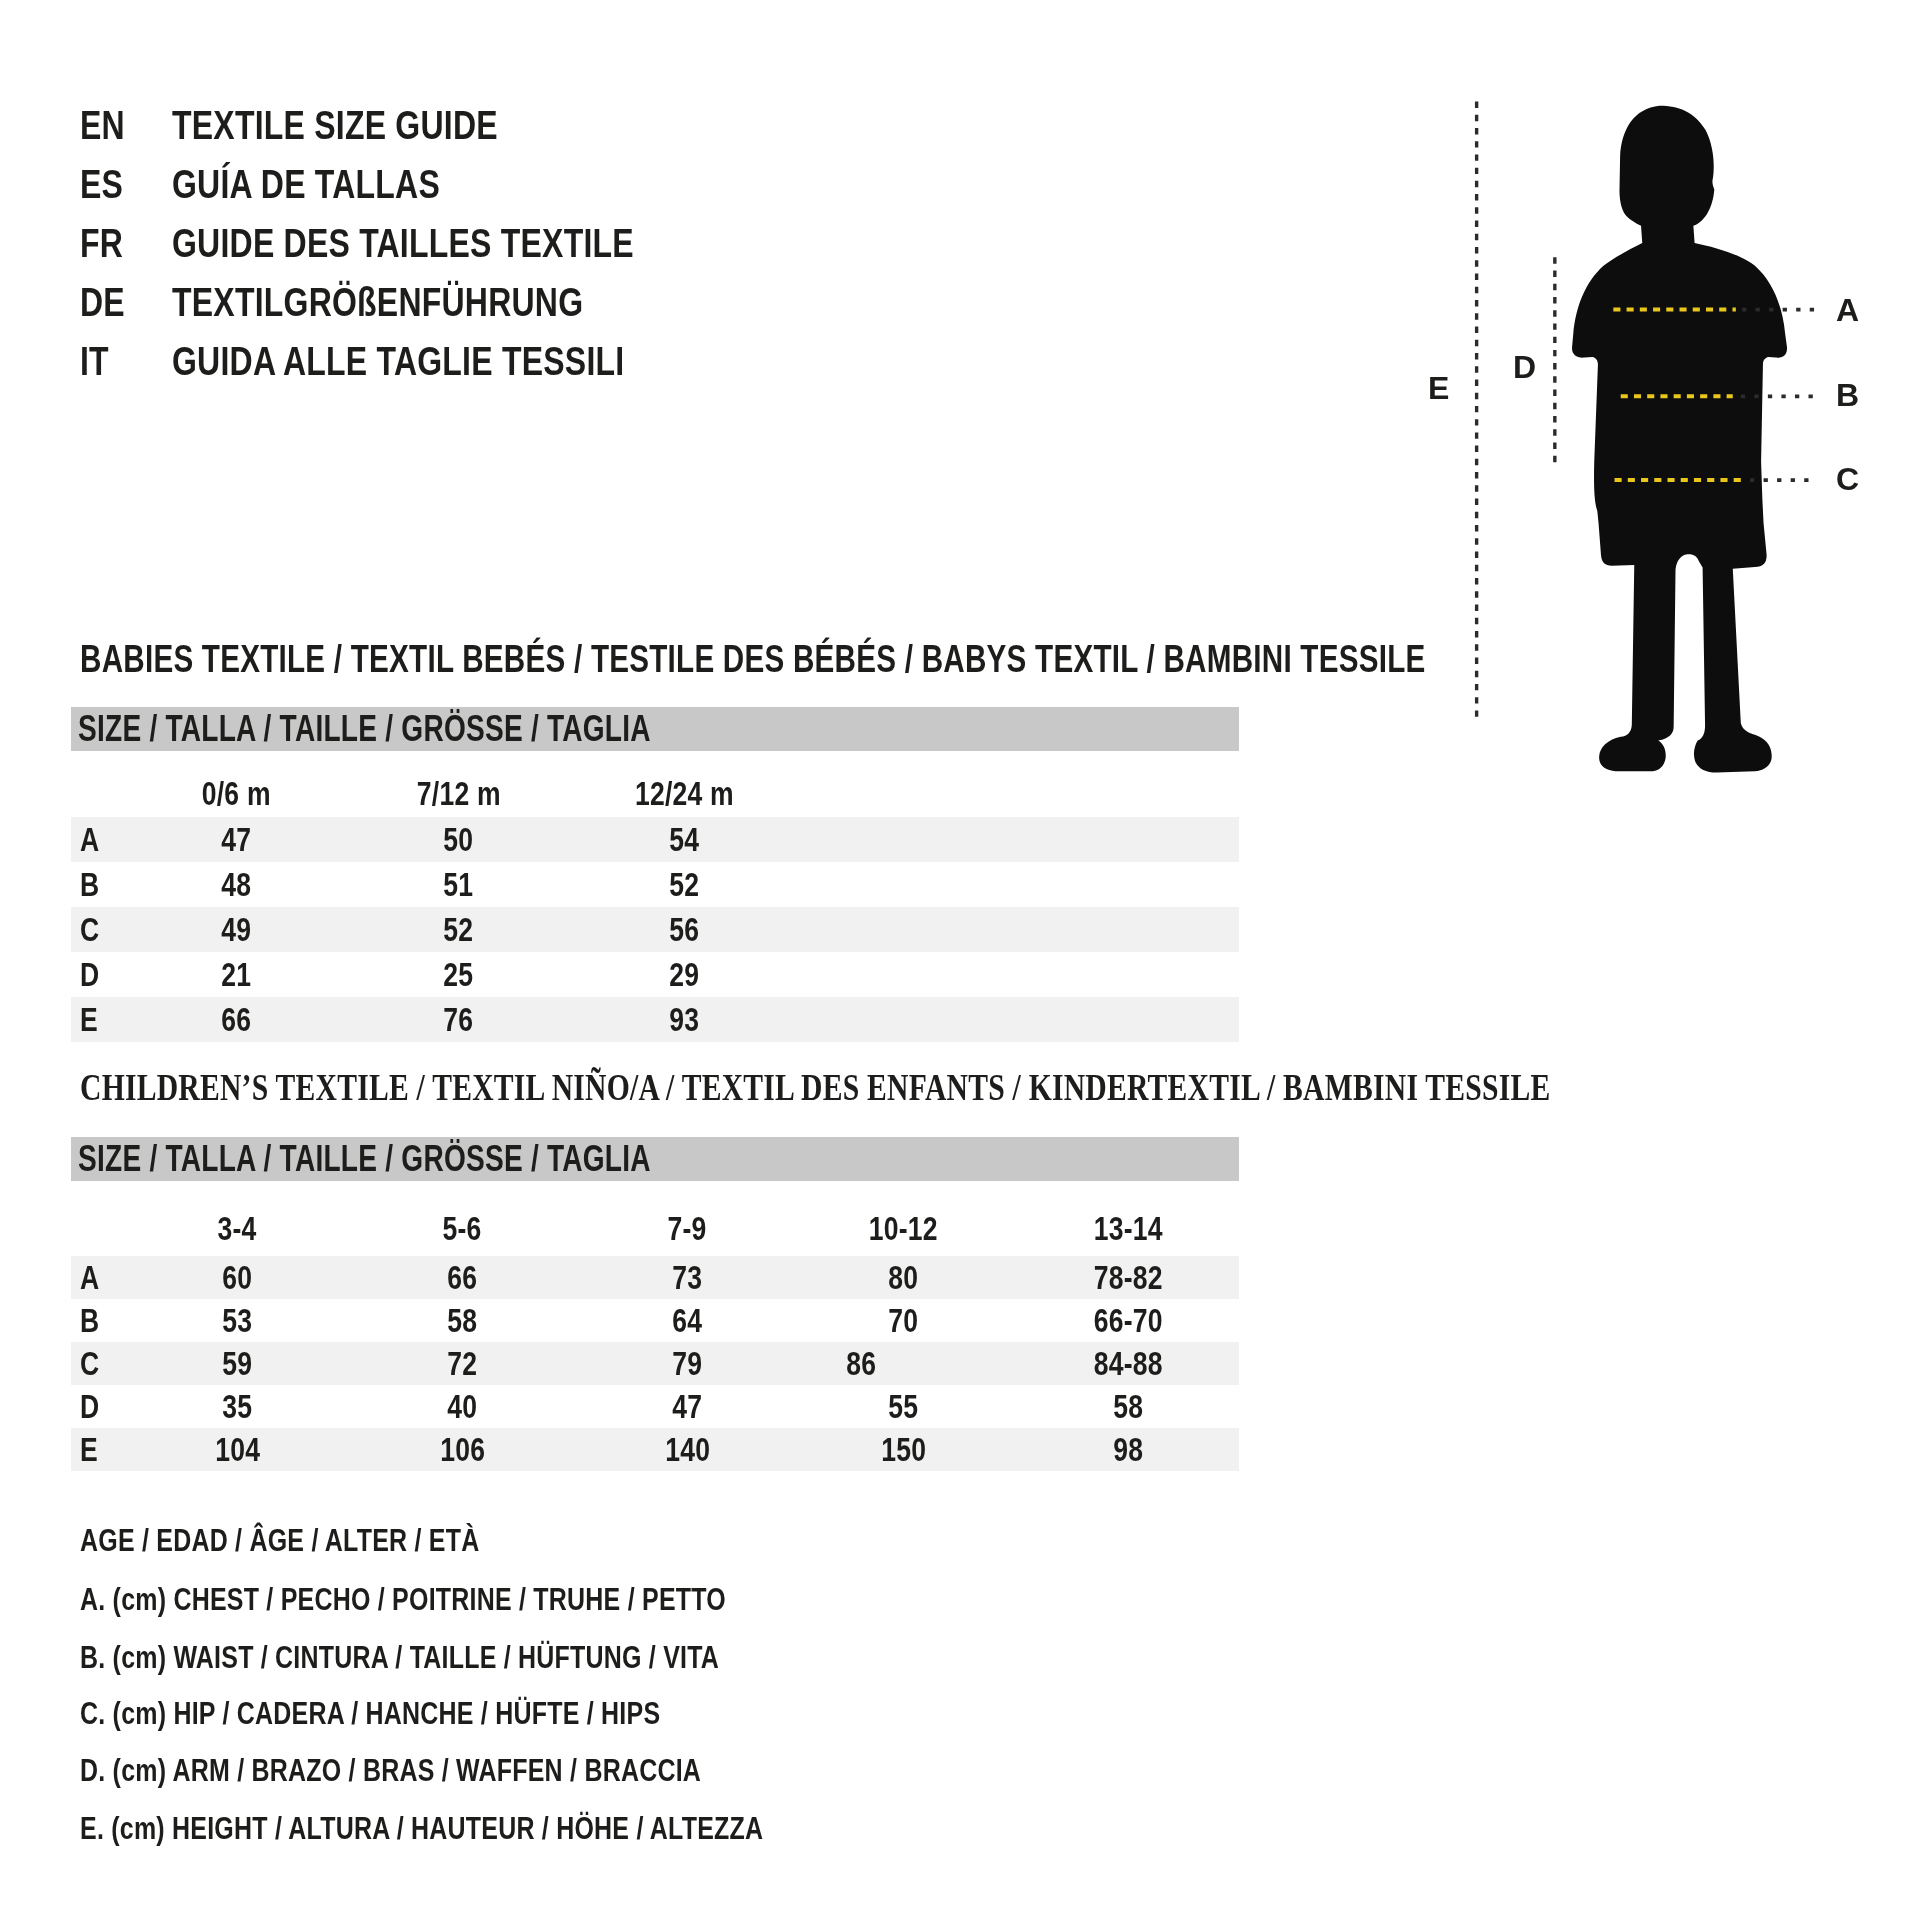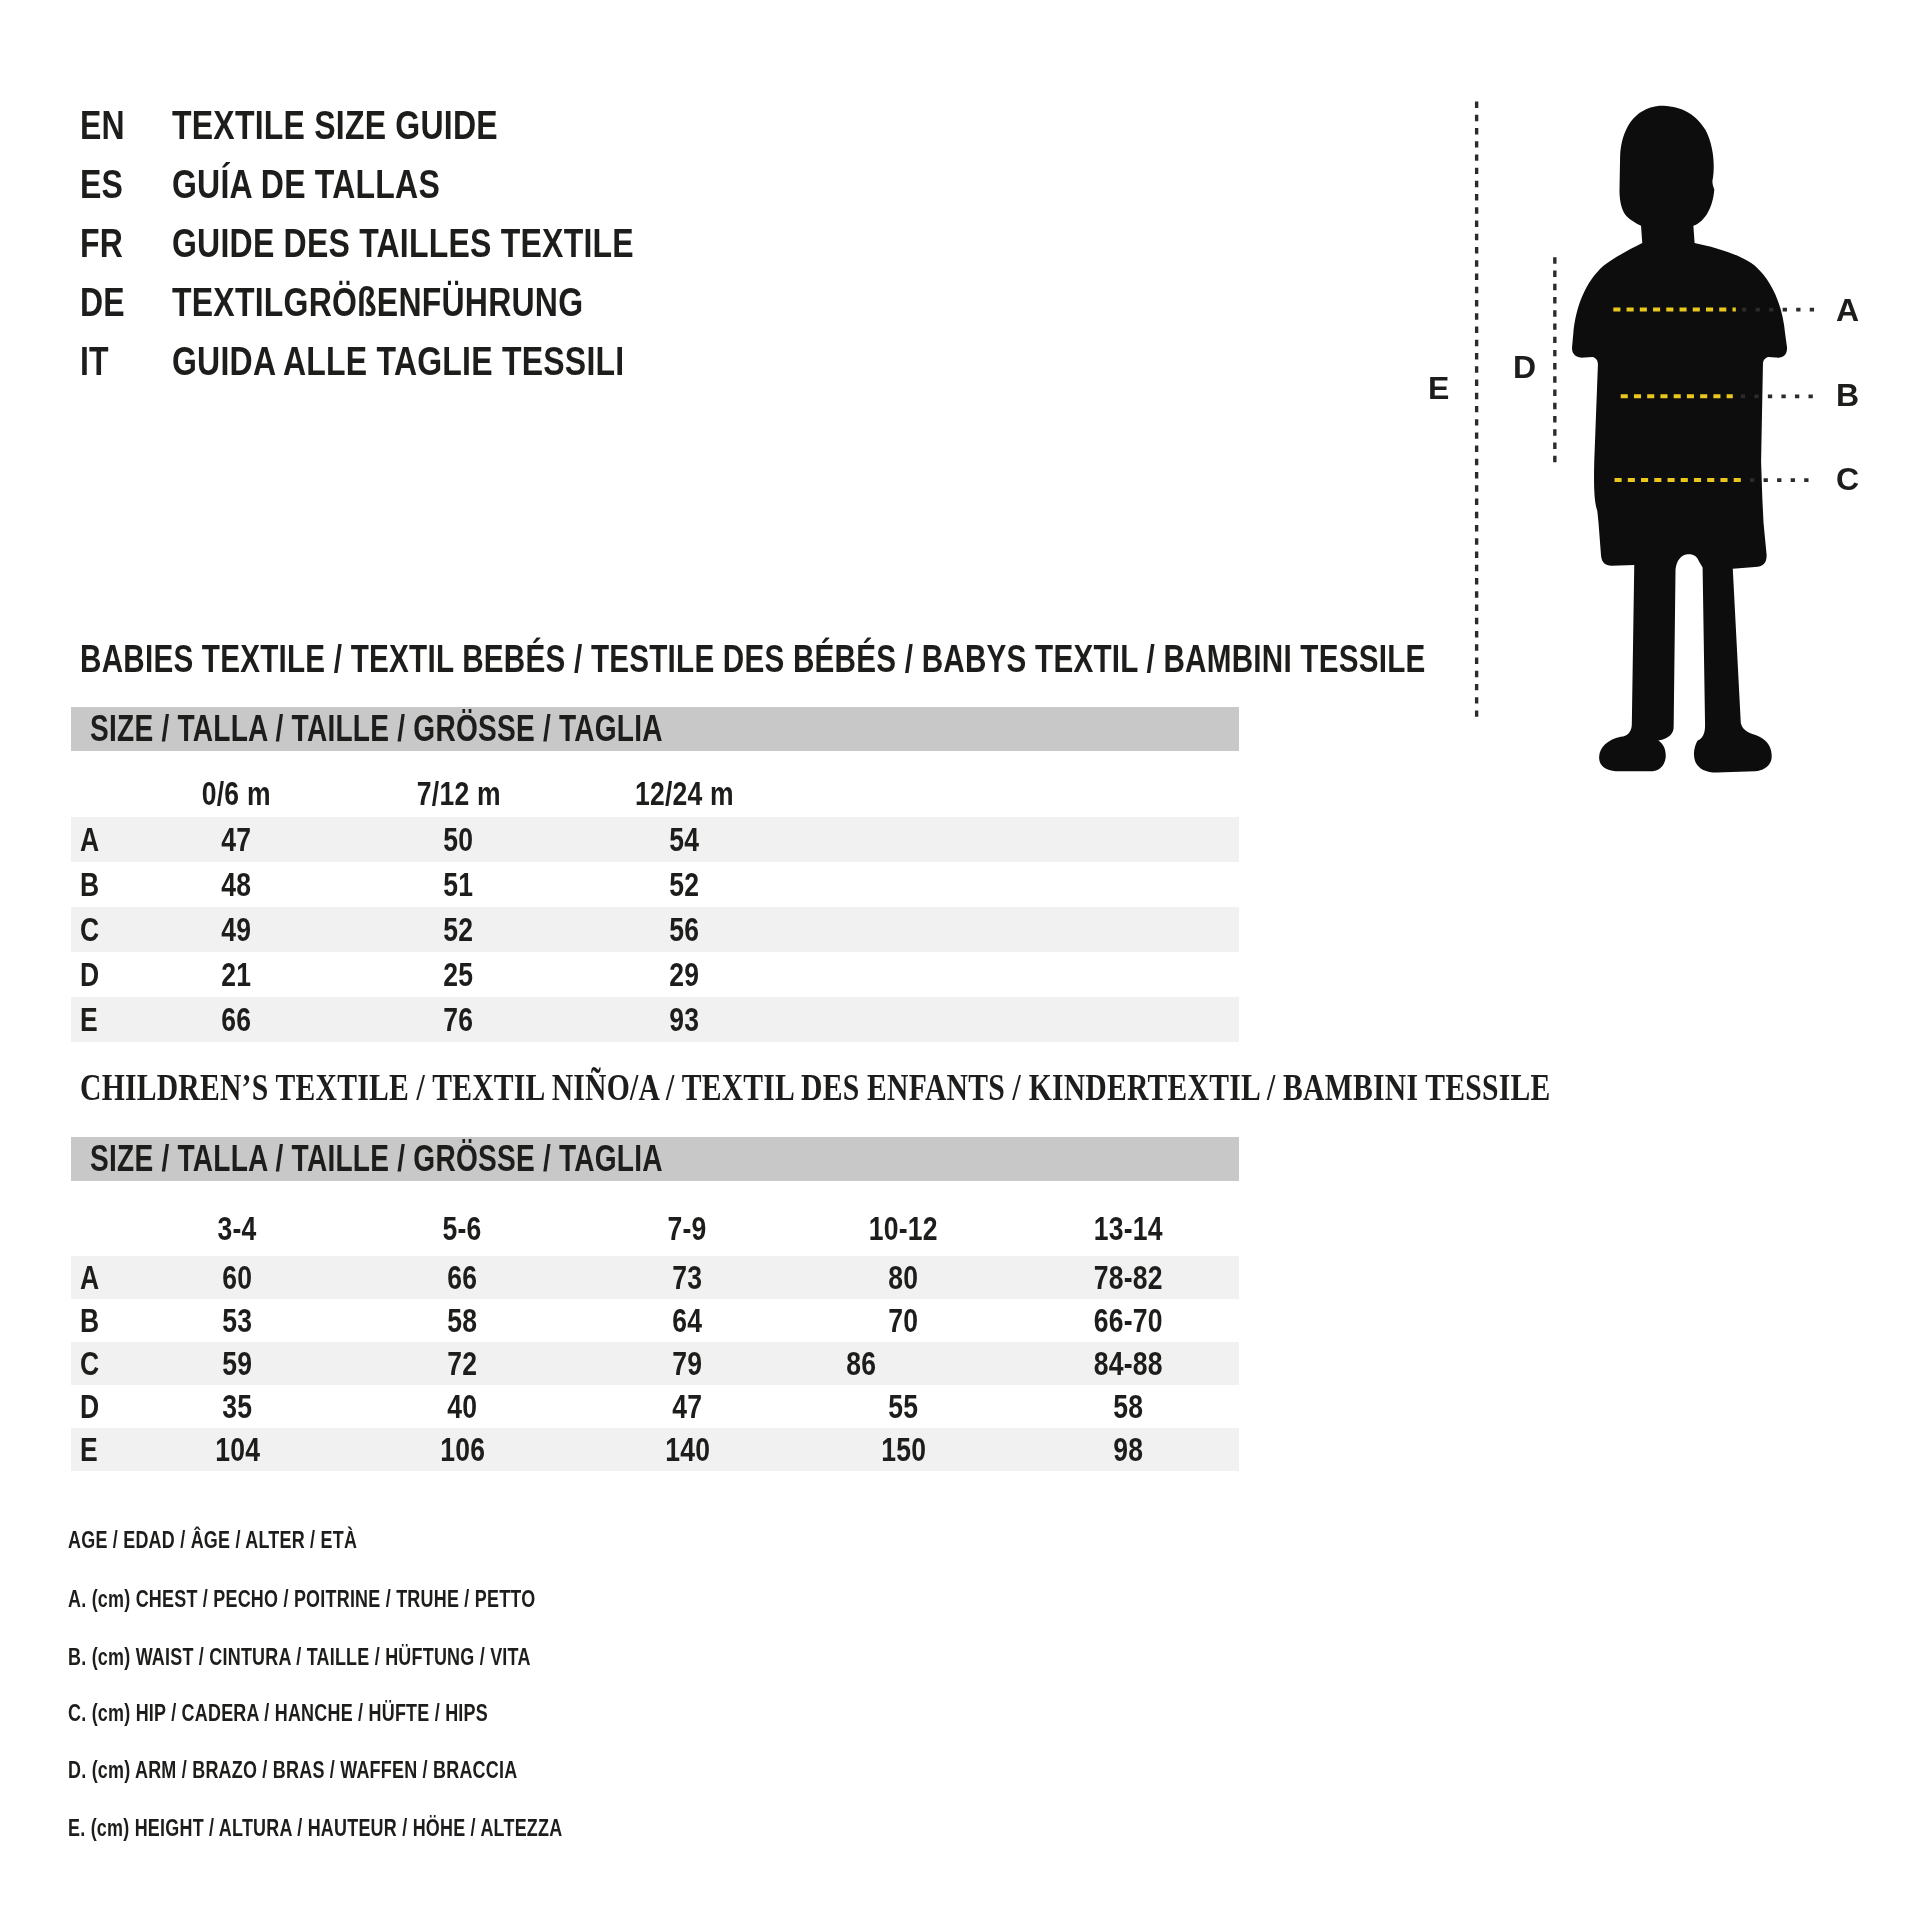--- a/index.html
+++ b/index.html
@@ -23,33 +23,33 @@
 
   
   .section-heading{position:absolute;left:80px;height:39px;display:flex;align-items:center;font-size:38px;}
   #babies-heading{top:640px;}
   #children-heading{top:1067px;font-family:Liberation Serif, serif;}
 
   
   .size-table{position:absolute;left:71px;width:1168px;}
   #babies-table{top:707px;}
   #children-table{top:1137px;}
-  .size-bar{height:44px;background:#c8c8c8;display:flex;align-items:center;padding-left:19px;box-sizing:border-box;font-size:36px;}
+  .size-bar{height:44px;background:#c8c8c8;display:flex;align-items:center;padding-left:7px;box-sizing:border-box;font-size:36px;}
   .col-row{position:relative;margin-top:19px;}
   #babies-table .col-row{height:47px;}
   #children-table .col-row{height:56px;}
   .t-row{position:relative;}
   #babies-table .t-row{height:45px;}
   #children-table .t-row{height:43px;}
   .t-row.stripe{background:#f1f1f1;}
   .row-label{position:absolute;left:9.2px;top:0;height:100%;display:flex;align-items:center;font-size:34px;}
   .cell{position:absolute;top:0;height:100%;width:173px;margin-left:-86px;display:flex;align-items:center;justify-content:center;font-size:34px;text-align:center;}
 
   
-  .legend-row{position:absolute;left:68px;height:37px;display:flex;align-items:center;font-size:23px;}
+  .legend-row{position:absolute;left:80px;height:37px;display:flex;align-items:center;font-size:32px;}
 
   
   .figure-svg{position:absolute;left:1436px;top:92px;width:431px;height:690px;}
   .fig-label{position:absolute;font-size:32px;line-height:32px;}
   #fig-label-a{left:1836px;top:294px;}
   #fig-label-b{left:1836px;top:379px;}
   #fig-label-c{left:1836px;top:463px;}
   #fig-label-d{left:1513px;top:351px;}
   #fig-label-e{left:1428px;top:372px;}
   .dash-dark{stroke:#2b2b2b;stroke-width:5.5;stroke-dasharray:10.5 11;fill:none;}

